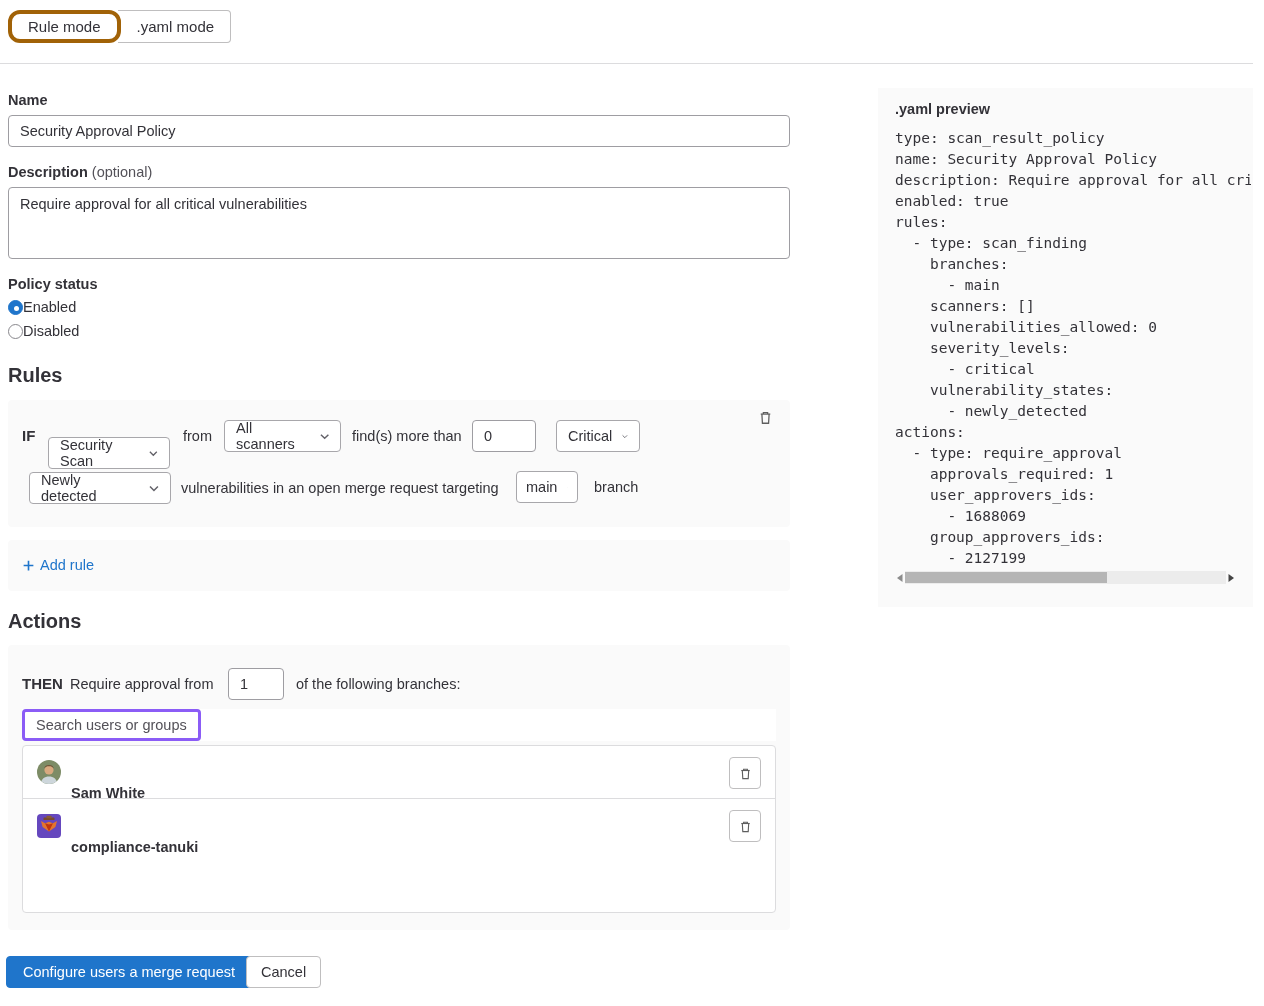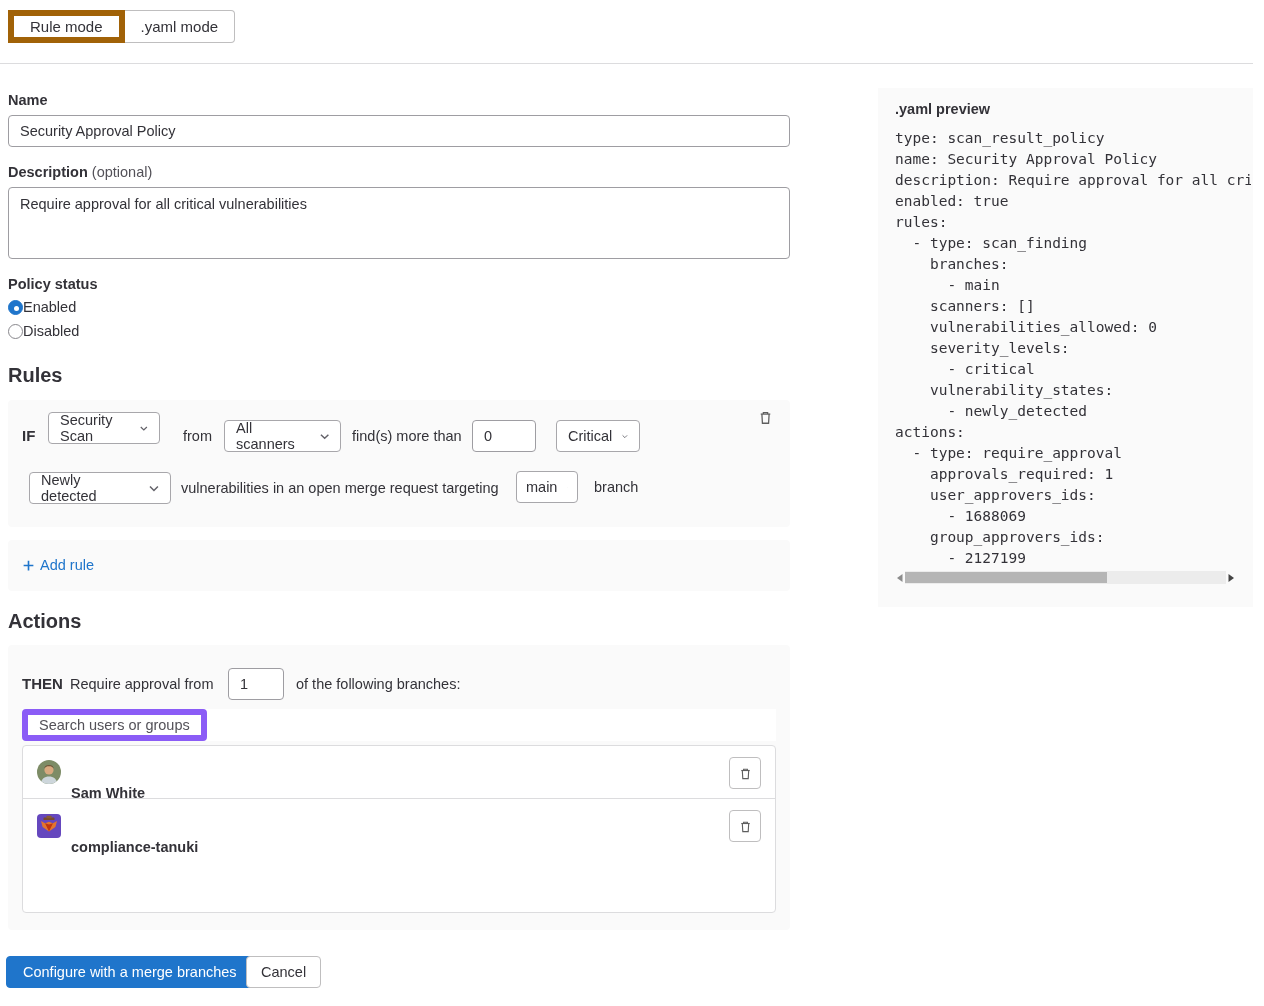--- a/index.html
+++ b/index.html
@@ -4,21 +4,21 @@
 <style>
   * { margin:0; padding:0; box-sizing:border-box; }
   html,body { background:#fff; }
   body { font-family:"Liberation Sans","DejaVu Sans",sans-serif; color:#333238; }
   .canvas { position:relative; width:1264px; height:1006px; background:#fff; overflow:hidden; }
 
   
   .seg { position:absolute; left:8px; top:10px; display:flex; }
   .seg-btn { height:33px; padding:0 16px; display:flex; align-items:center; font-size:15px;
              background:#fff; border:1px solid #bfbebf; color:#333238; cursor:pointer; }
-  .seg-btn.sel { border:6px solid #a16207; border-radius:0; z-index:2; }
+  .seg-btn.sel { border:4px solid #a16207; border-radius:12px; z-index:2; }
   .seg-btn.unsel { border-left:none; border-radius:0 4px 4px 0; margin-left:-3px; padding-left:19px; z-index:1; }
 
   .top-divider { position:absolute; left:0; top:63px; width:1253px; height:1px; background:#dcdcde; }
 
   
   .col { position:absolute; left:8px; top:80px; width:782px; }
   .field-label { font-size:14.5px; font-weight:bold; color:#333238; }
   .optional { font-weight:normal; color:#535158; }
   .lbl-name { position:absolute; left:0; top:12px; }
   .input-name { position:absolute; left:0; top:35px; width:782px; height:32px; border:1px solid #9e9da2;
@@ -59,21 +59,21 @@
 
   .icon-btn { position:absolute; background:transparent; border:none; cursor:pointer; line-height:0; }
   .sq-btn { position:absolute; width:32px; height:32px; background:#fff; border:1px solid #bfbebf;
             border-radius:4px; display:flex; align-items:center; justify-content:center; cursor:pointer; }
 
   .add-rule-link { position:absolute; left:14px; top:17px; display:flex; align-items:center; gap:5px;
                    color:#1f75cb; font-size:14.5px; cursor:pointer; }
 
   .search-strip { position:absolute; left:14px; top:64px; width:754px; height:32px; background:#fff; }
   .search-box { position:absolute; left:0; top:0; height:32px; padding:0 11px; display:flex; align-items:center;
-                border:6px solid #8b5cf6; border-radius:4px; font-size:14.5px; color:#333238; background:#fff; cursor:text; }
+                border:3px solid #8b5cf6; border-radius:4px; font-size:14.5px; color:#333238; background:#fff; cursor:text; }
 
   .approver-list { position:absolute; left:14px; top:100px; width:754px; height:168px; background:#fff;
                    border:1px solid #dcdcde; border-radius:4px; overflow:hidden; }
   .approver-row { position:relative; height:53px; display:flex; align-items:center; padding:0 14px; }
   .approver-row.divided { border-bottom:1px solid #dcdcde; }
   .avatar { width:24px; height:24px; margin-right:10px; flex:0 0 auto; }
   .avatar svg { display:block; }
   .approver-name { font-size:14.5px; font-weight:bold; color:#333238;margin-top:42px; }
   .row-trash { position:absolute; right:14px; top:11px; }
 
@@ -127,21 +127,21 @@
     <label class="radio-row r2">
       <span class="radio"></span>
       <span>Disabled</span>
     </label>
 
     <div class="section-h h-rules">Rules</div>
 
     <div class="card rule-card">
       <span class="kw" style="position:absolute; left:14px; top:27px;">IF</span>
 
-      <div class="dd" style="left:40px; top:12px; width:112px;gap:12px;">
+      <div class="dd" style="left:40px; top:37px; width:122px;gap:12px;">
         <span>Security Scan</span>
         <svg width="10" height="7" viewBox="0 0 10 7">
             <path d="M1 1.5l4 4 4-4" stroke="#626168" stroke-width="1.5" fill="none"></path>
           </svg>
       </div>
 
       <span class="ruletext" style="position:absolute; left:175px; top:28px;">from</span>
 
       <div class="dd" style="left:216px; top:20px; width:117px;">
         <span>All scanners</span>
@@ -254,21 +254,21 @@
                 <path d="M6 4.8V3.4h4v1.4"></path>
                 <path d="M4.6 4.8l.5 8.6h5.8l.5-8.6"></path>
             </svg>
           </button>
         </div>
 
       </div>
     </div>
   </div>
 
-  <button class="btn-primary">Configure with a merge branches</button>
+  <button class="btn-primary">Configure users a merge request</button>
   <button class="btn-cancel">Cancel</button>
 
   <div class="yaml-panel">
     <div class="yaml-title">.yaml preview</div>
     <pre class="yaml-code">type: scan_result_policy
 name: Security Approval Policy
 description: Require approval for all critical vulnerabilities
 enabled: true
 rules:
   - type: scan_finding

